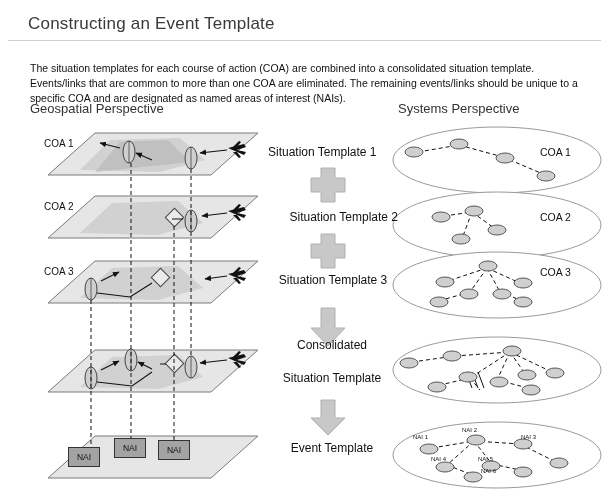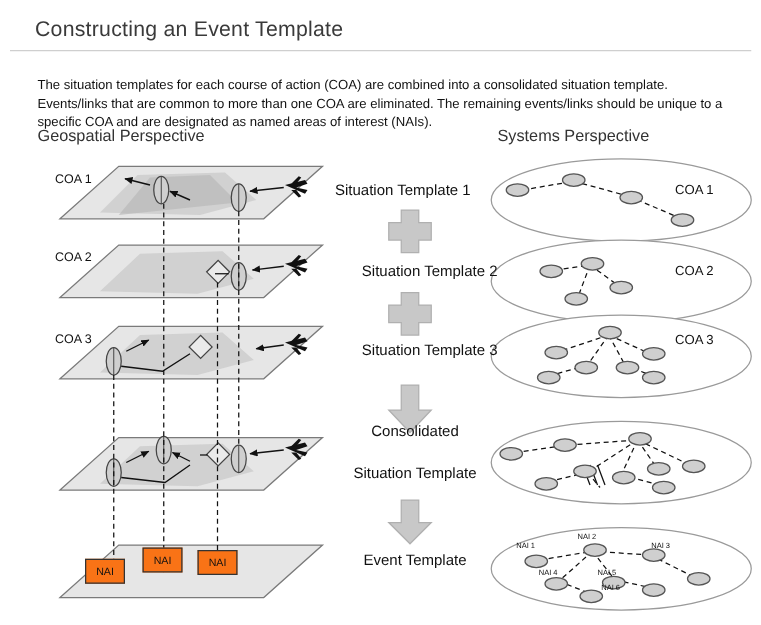--- a/index.html
+++ b/index.html
@@ -44,21 +44,21 @@
   }
   
   .sys-lbl {
     position:absolute; font-size:10.5px; color:#111;
   }
   .nai-mini {
     position:absolute; font-size:6px; color:#111;
   }
   .nai-box {
     position:absolute; width:30px; height:18px;
-    border:1px solid #333; background:#f97316;
+    border:1px solid #333; background:#a3a3a3;
     font-size:8.5px; color:#111;
     display:flex; align-items:center; justify-content:center;
   }
   svg { position:absolute; left:0; top:0; }
 </style>
 </head>
 <body>
 
 <div id="root">
 
@@ -279,21 +279,21 @@
   <div class="coa-lbl" style="left:44px; top:138px;">COA 1</div>
   <div class="coa-lbl" style="left:44px; top:201px;">COA 2</div>
   <div class="coa-lbl" style="left:44px; top:266px;">COA 3</div>
 
   <div class="nai-box" style="left:68px; top:447px;">NAI</div>
   <div class="nai-box" style="left:114px; top:438px;">NAI</div>
   <div class="nai-box" style="left:158px; top:440px;">NAI</div>
 
   <div class="st-lbl" style="left:268px; top:145px; text-align:left; width:130px;">Situation Template 1</div>
   <div class="st-lbl" style="left:268px; top:210px; text-align:right; width:130px;">Situation Template 2</div>
-  <div class="st-lbl" style="left:268px; top:273px; text-align:right; width:130px;">Situation Template 3</div>
+  <div class="st-lbl" style="left:268px; top:273px; text-align:center; width:130px;">Situation Template 3</div>
   <div class="st-lbl" style="left:272px; top:338px; text-align:center; width:120px;">Consolidated</div>
   <div class="st-lbl" style="left:272px; top:371px; text-align:center; width:120px;">Situation Template</div>
   <div class="st-lbl" style="left:272px; top:441px; text-align:center; width:120px;">Event Template</div>
 
   <div class="sys-lbl" style="left:540px; top:146px;">COA 1</div>
   <div class="sys-lbl" style="left:540px; top:211px;">COA 2</div>
   <div class="sys-lbl" style="left:540px; top:266px;">COA 3</div>
 
   <div class="nai-mini" style="left:413px; top:434px;">NAI 1</div>
   <div class="nai-mini" style="left:462px; top:427px;">NAI 2</div>

